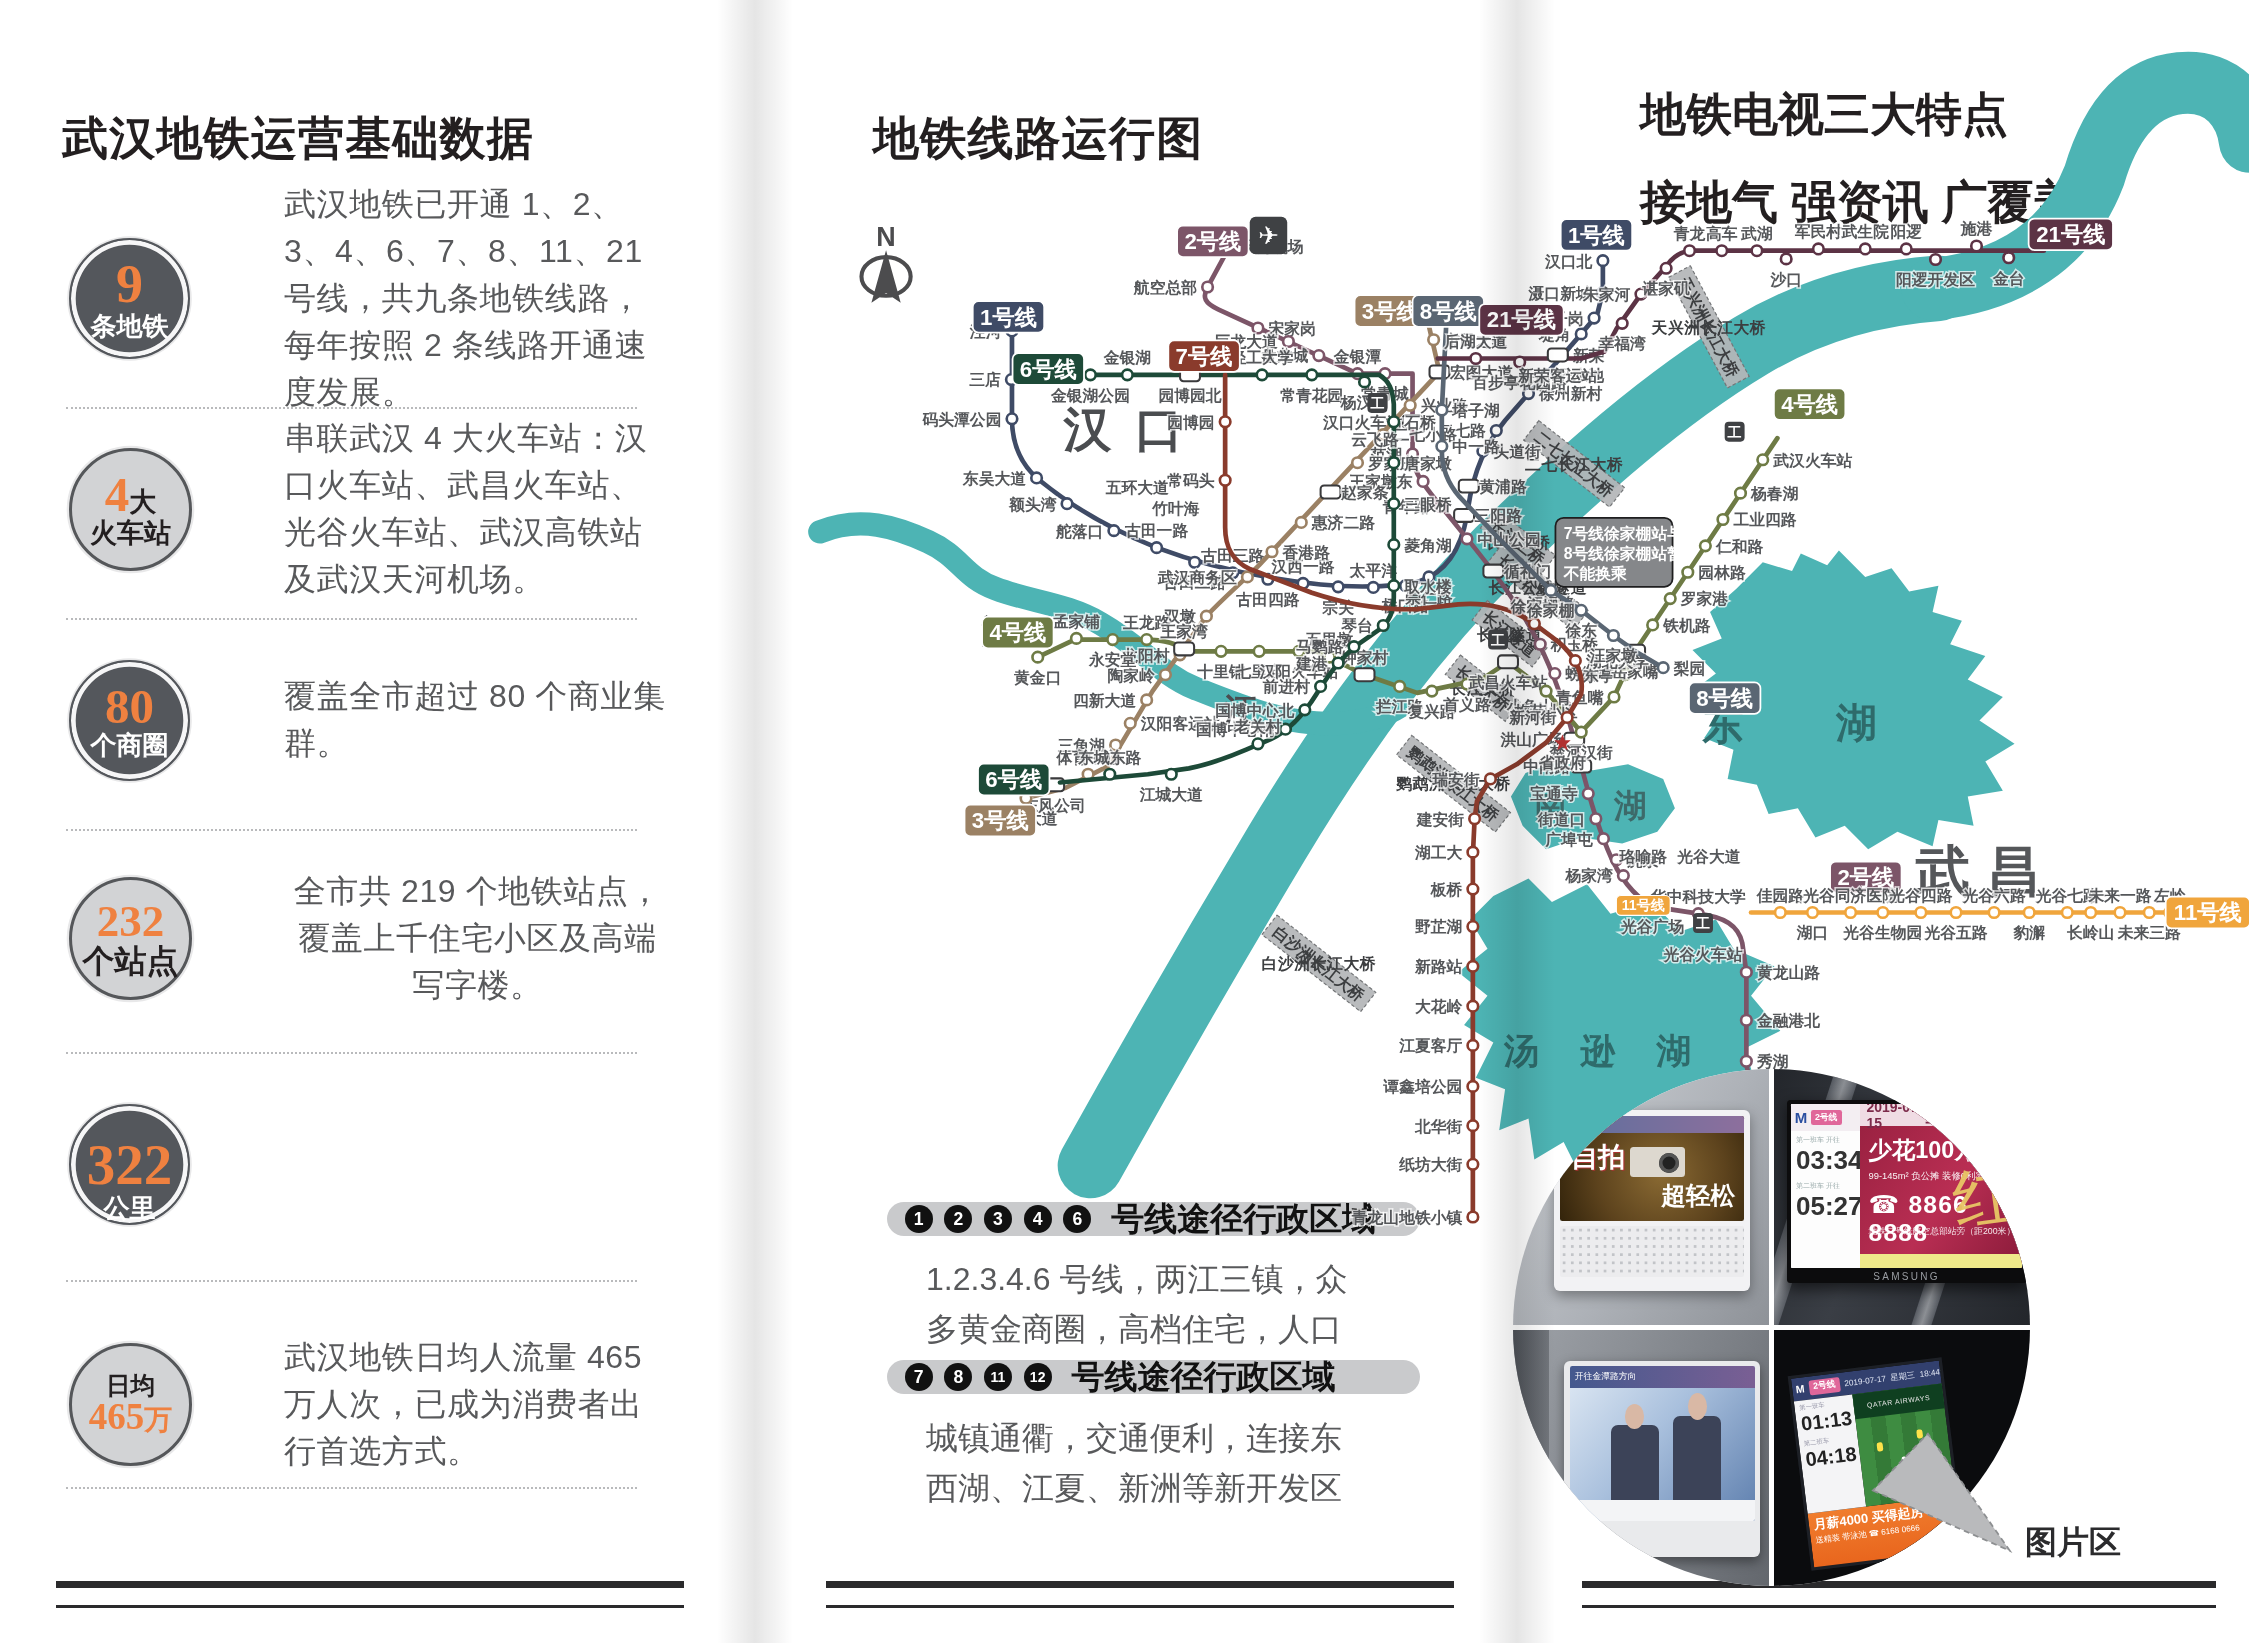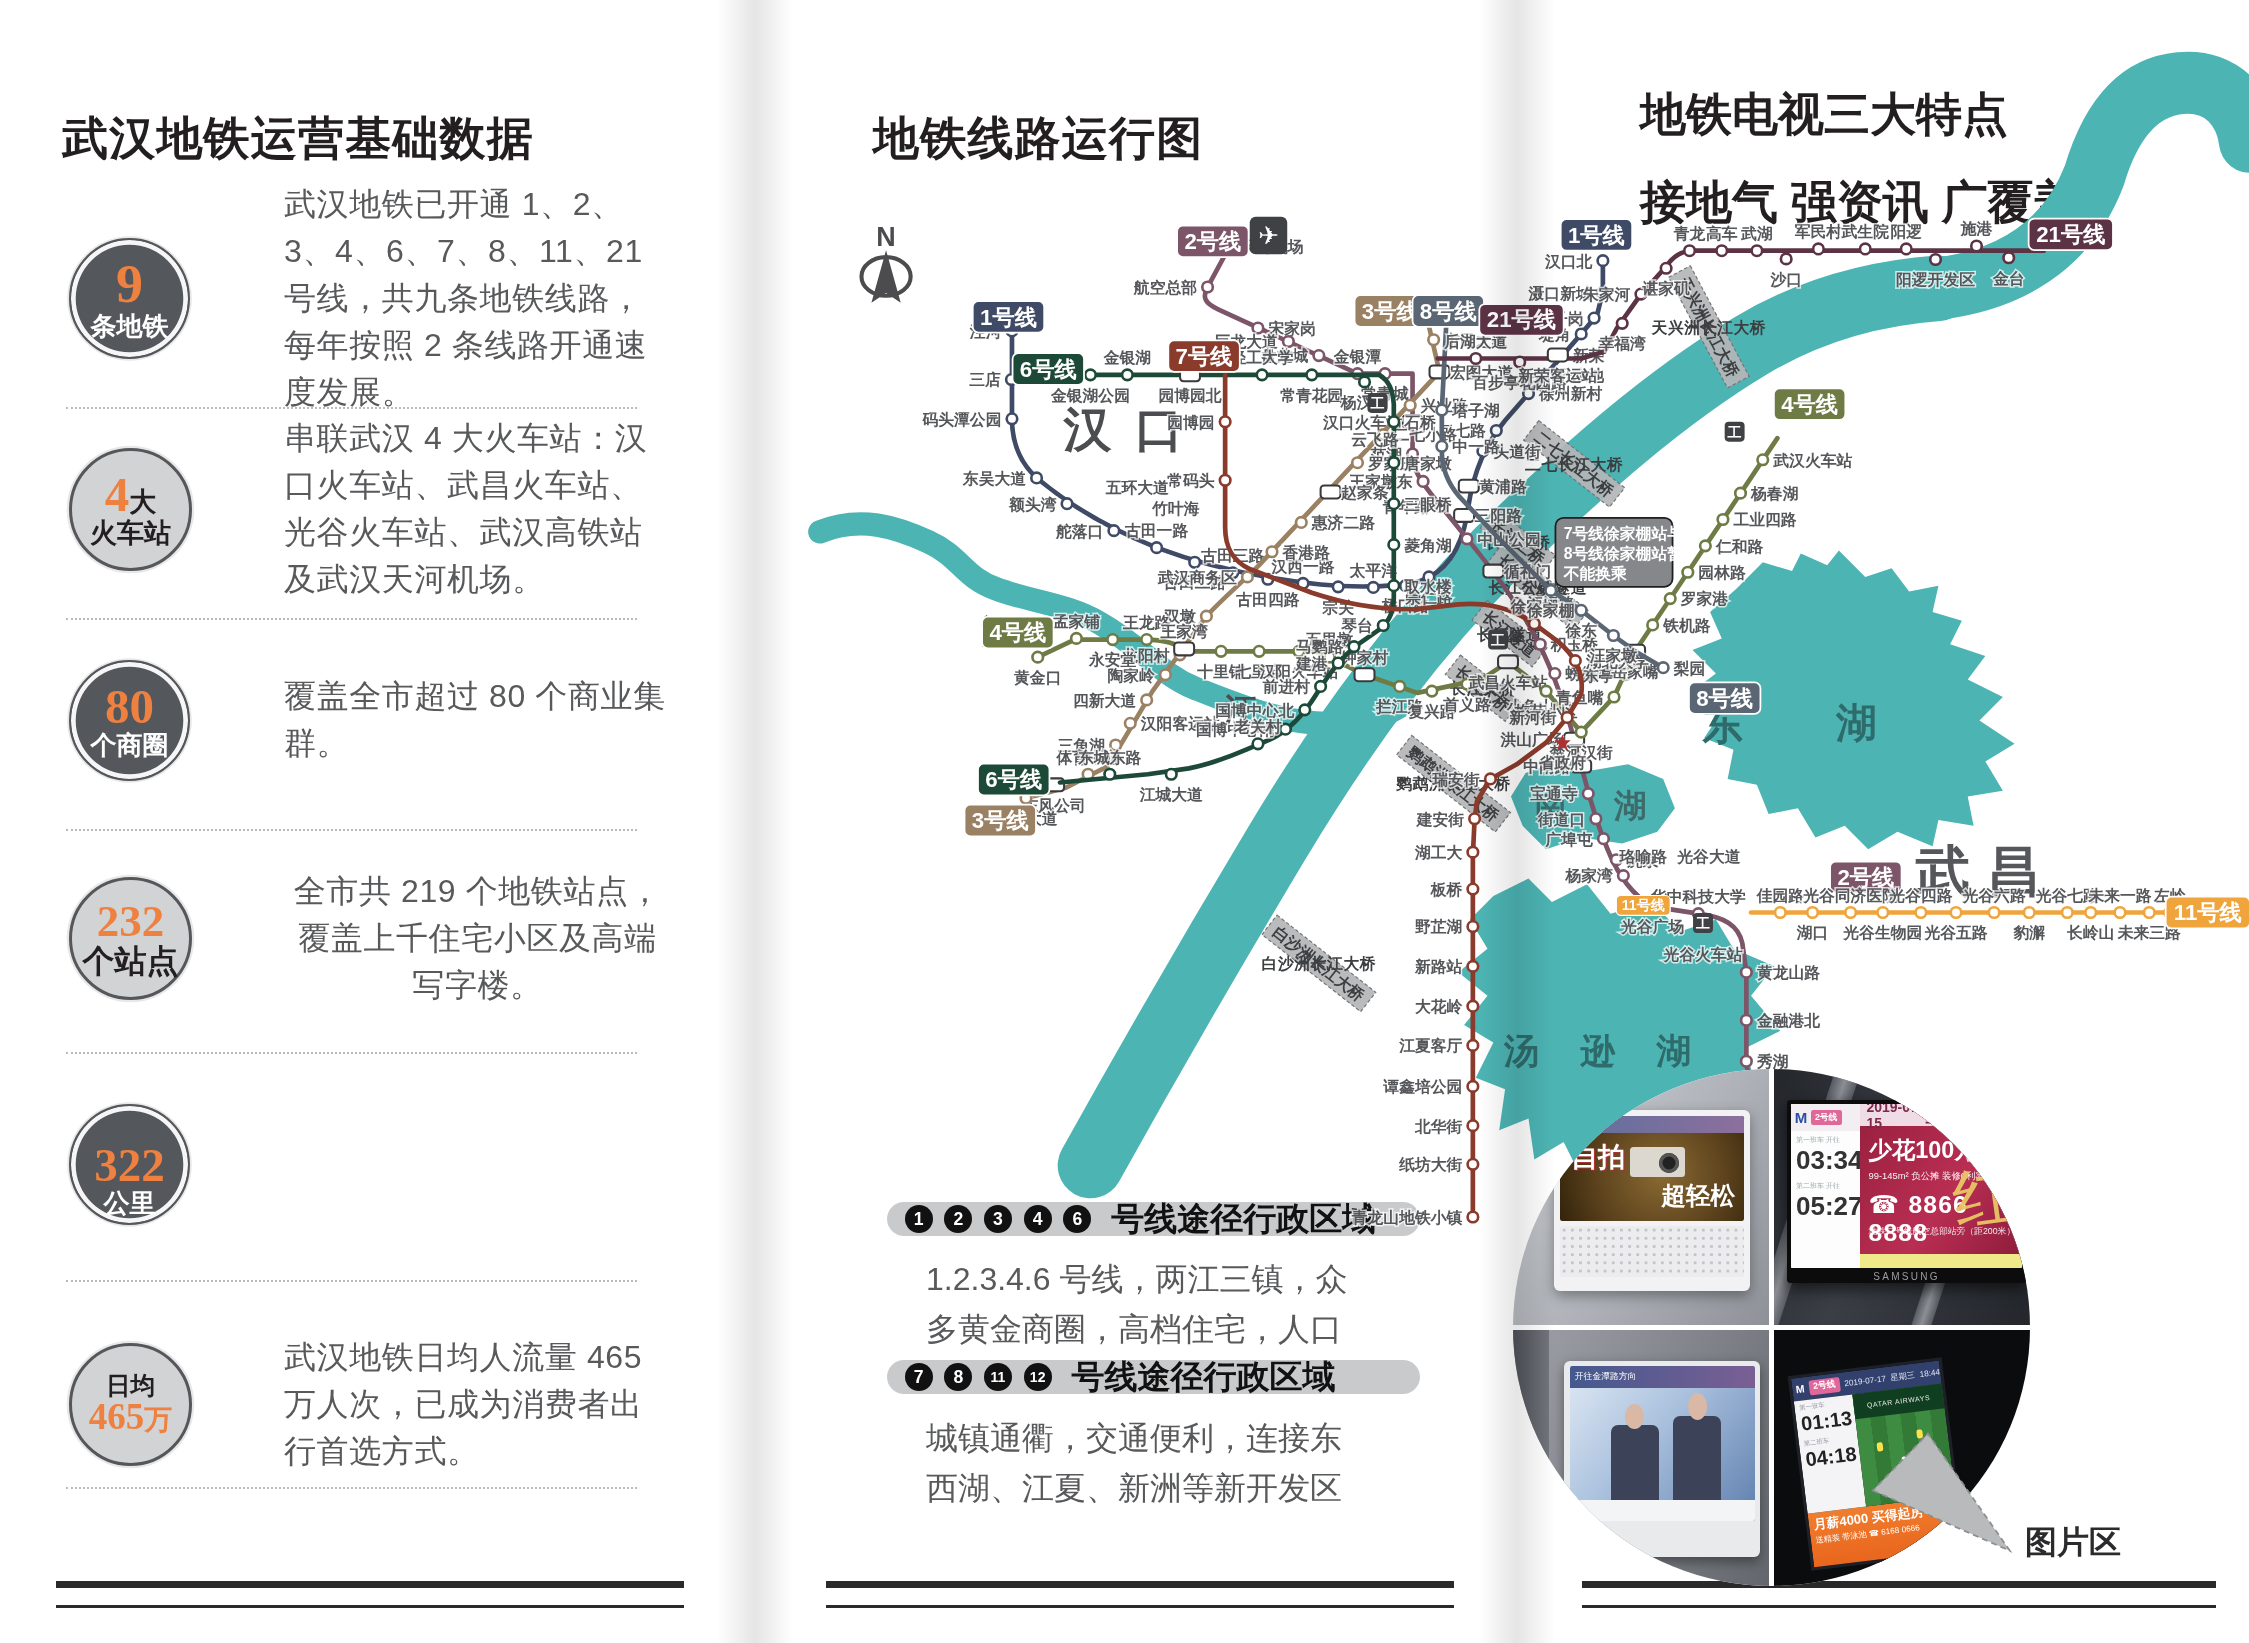--- a/index.html
+++ b/index.html
@@ -144,21 +144,21 @@
   <div class="stat-circle light">
     <div class="stat-num" style="font-size:45px;">232</div>
     <div class="stat-unit" style="font-size:32px;">个站点</div>
   </div>
   <div class="stat-desc">全市共 219 个地铁站点，覆盖上千住宅小区及高端写字楼。</div>
 </div>
 <div class="dotsep" style="top:1052px;"></div>
 
 <div class="stat-row" style="top:1041px;">
   <div class="stat-circle dark">
-    <div class="stat-num" style="font-size:47px;margin-top:30px;">322</div>
+    <div class="stat-num" style="font-size:57px;margin-top:30px;">322</div>
     <div class="stat-unit" style="font-size:26px;">公里</div>
   </div>
 </div>
 <div class="dotsep" style="top:1280px;"></div>
 
 <div class="stat-row" style="top:1281px;">
   <div class="stat-circle light">
     <div class="stat-unit" style="font-size:24.6px;color:#231f20;">日均</div>
     <div style="line-height:1;"><span class="stat-num" style="font-size:37px;">465</span><span class="stat-num" style="font-size:28px;">万</span></div>
   </div>

